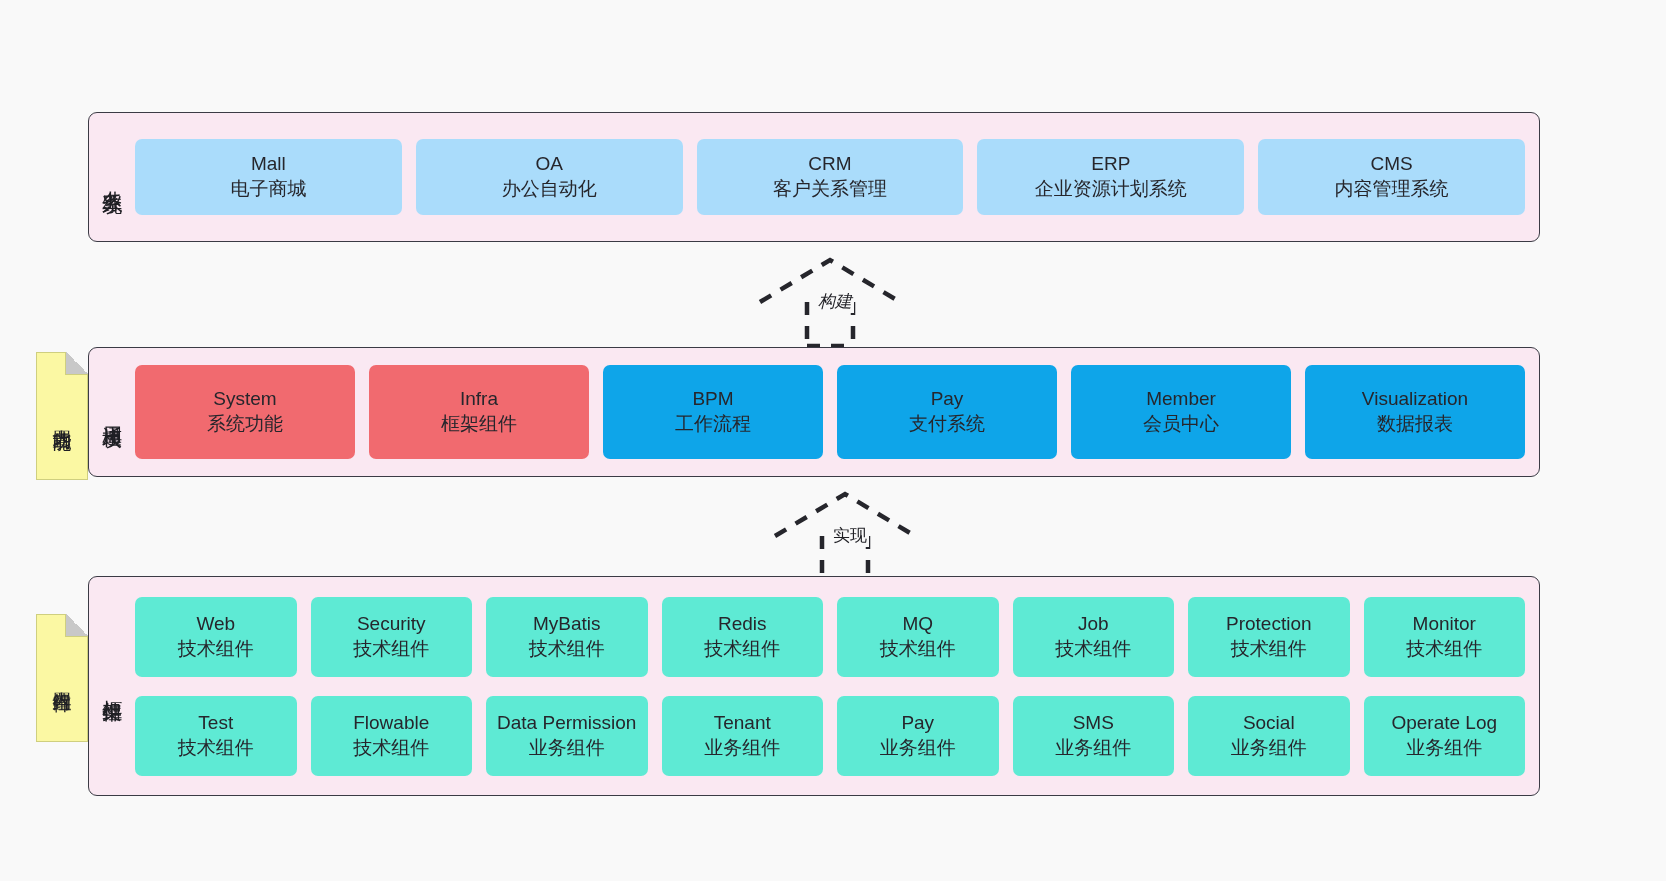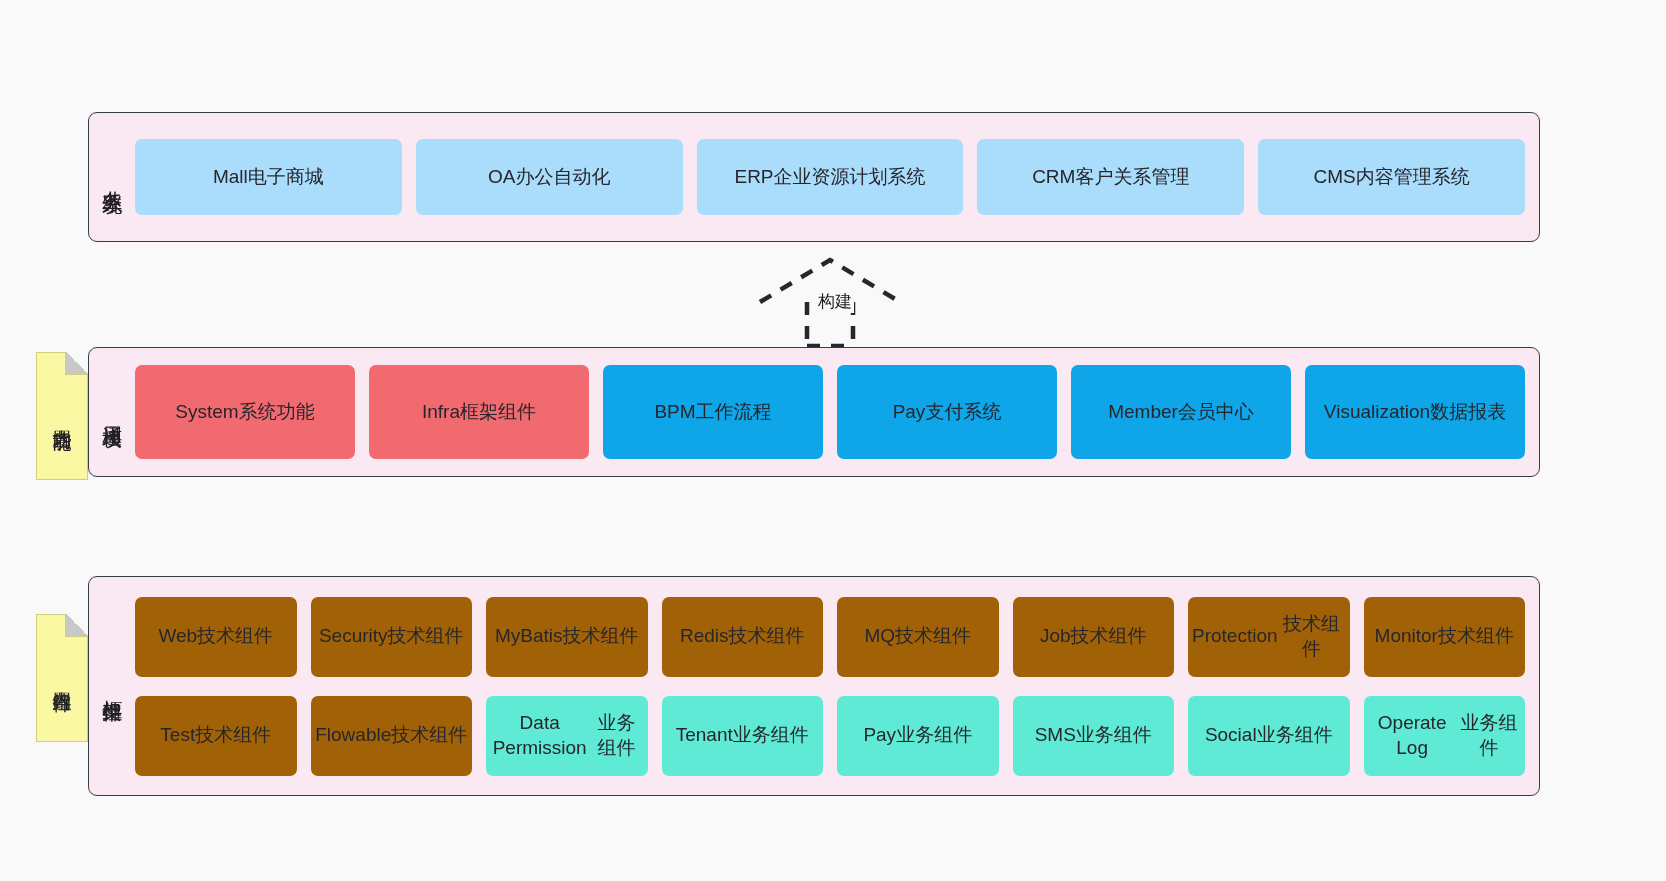--- a/index.html
+++ b/index.html
@@ -47,37 +47,37 @@
   .row {
     display: flex;
     gap: 14px;
     justify-content: flex-start;
   }
   .card {
     flex: 1 1 0;
     min-width: 0;
     border-radius: 7px;
     display: flex;
-    flex-direction: row;
+    flex-direction: column;
     align-items: center;
     justify-content: center;
     text-align: center;
     color: #26262c;
     font-size: 19px;
     line-height: 1.3;
     padding: 6px 4px;
   }
   .card .en { display: block; }
   .card .cn { display: block; }
 
   
   .c-blue       { background: #aadcfb; }
   .c-red        { background: #f16a6f; }
   .c-pink       { background: #0ea5e9; }
-  .c-green      { background: #a16207; }
+  .c-green      { background: #5eead4; }
   .c-greenlight { background: #5eead4; }
 
   
   #layer-business { left: 88px;  top: 112px; width: 1452px; height: 130px; }
   #layer-business .layer-body { height: 100%; }
   #layer-business .row { height: 76px; }
 
   #layer-common   { left: 88px;  top: 347px; width: 1452px; height: 130px; }
   #layer-common .row { height: 94px; }
 
@@ -119,21 +119,21 @@
   .arrow-label {
     position: absolute;
     font-size: 17px;
     color: #1f1f24;
     background: #f9f9f9;
     padding: 0 2px;
     white-space: nowrap;
     user-select: none;
   }
   #arrow-build { left: 755px; top: 256px; }
-  #arrow-build .arrow-label { left: 61px; top: 34px; }
+  #arrow-build .arrow-label { left: 61px; top: 34px; font-style: italic; }
   #arrow-impl  { left: 770px; top: 490px; }
   #arrow-impl  .arrow-label { left: 61px; top: 34px; }
 </style>
 </head>
 <body>
 
 <div id="stage">
 
   <div class="layer" id="layer-business">
     <div class="layer-title">业务系统</div>
@@ -141,26 +141,26 @@
       <div class="row">
         <div class="card c-blue">
           <span class="en">Mall</span>
           <span class="cn">电子商城</span>
         </div>
         <div class="card c-blue">
           <span class="en">OA</span>
           <span class="cn">办公自动化</span>
         </div>
         <div class="card c-blue">
+          <span class="en">CRM</span>
+          <span class="cn">客户关系管理</span>
+        </div>
+        <div class="card c-blue">
           <span class="en">ERP</span>
           <span class="cn">企业资源计划系统</span>
-        </div>
-        <div class="card c-blue">
-          <span class="en">CRM</span>
-          <span class="cn">客户关系管理</span>
         </div>
         <div class="card c-blue">
           <span class="en">CMS</span>
           <span class="cn">内容管理系统</span>
         </div>
       </div>
     </div>
   </div>
 
   <div class="arrow" id="arrow-build">
@@ -201,20 +201,29 @@
           <span class="cn">会员中心</span>
         </div>
         <div class="card c-pink">
           <span class="en">Visualization</span>
           <span class="cn">数据报表</span>
         </div>
       </div>
     </div>
   </div>
 
+  <div class="arrow" id="arrow-impl">
+    <svg width="150" height="92" viewBox="0 0 150 92" aria-hidden="true">
+      <g fill="none" stroke="#26262c" stroke-width="4.5" stroke-dasharray="13 11">
+        <path d="M5 46 L75 4 L145 46"></path>
+        <path d="M52 46 L52 90 M98 46 L98 90 M52 90 L98 90"></path>
+      </g>
+    </svg>
+    <span class="arrow-label">实现</span>
+  </div>
 
   <div class="note" id="note-framework">
     <span>内置组件</span>
   </div>
   <div class="layer" id="layer-framework">
     <div class="layer-title">框架组件</div>
     <div class="layer-body">
 
       <div class="row">
         <div class="card c-green">

